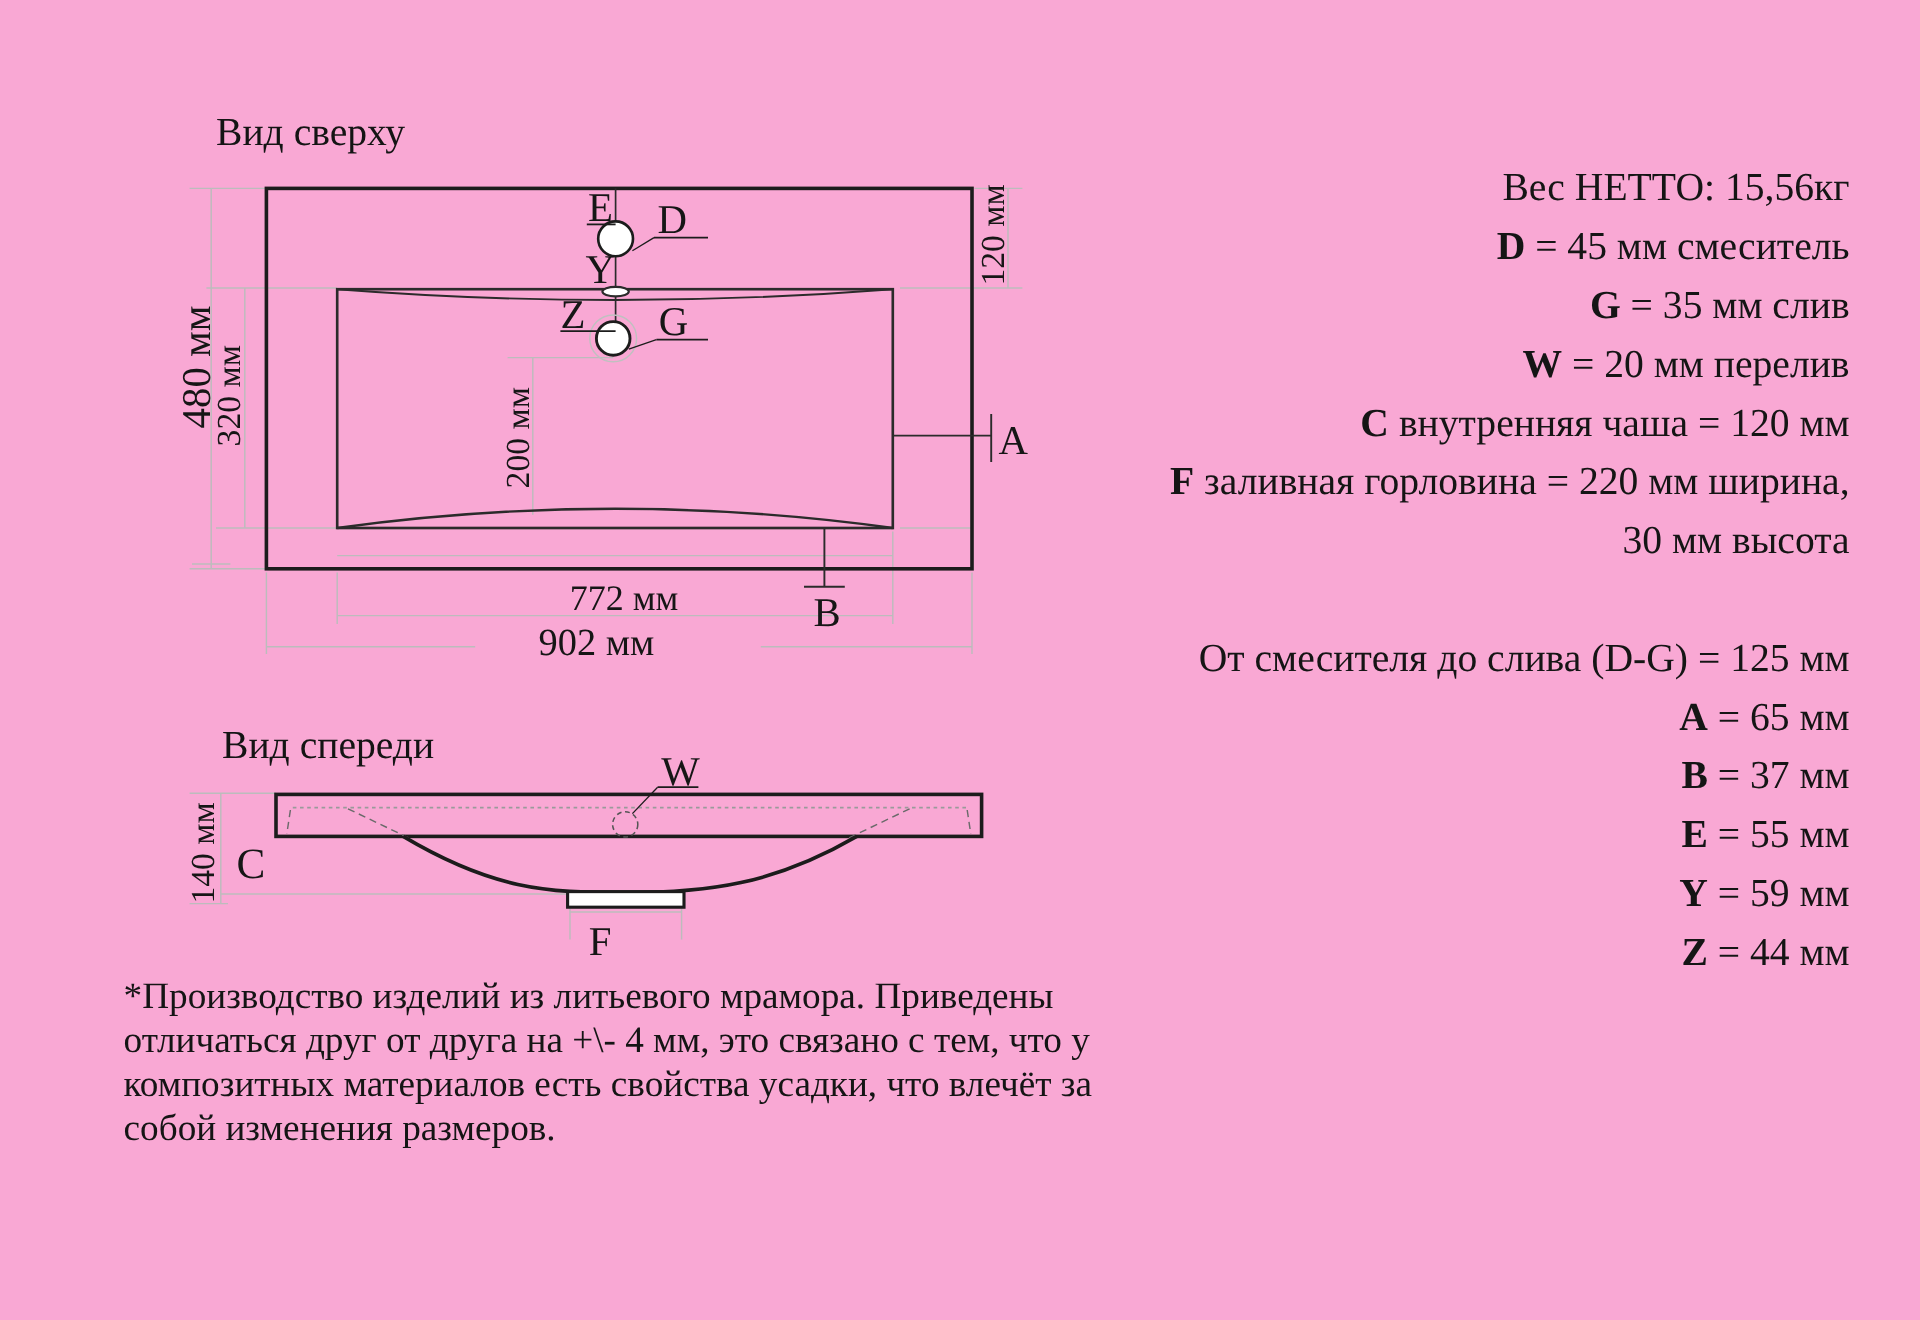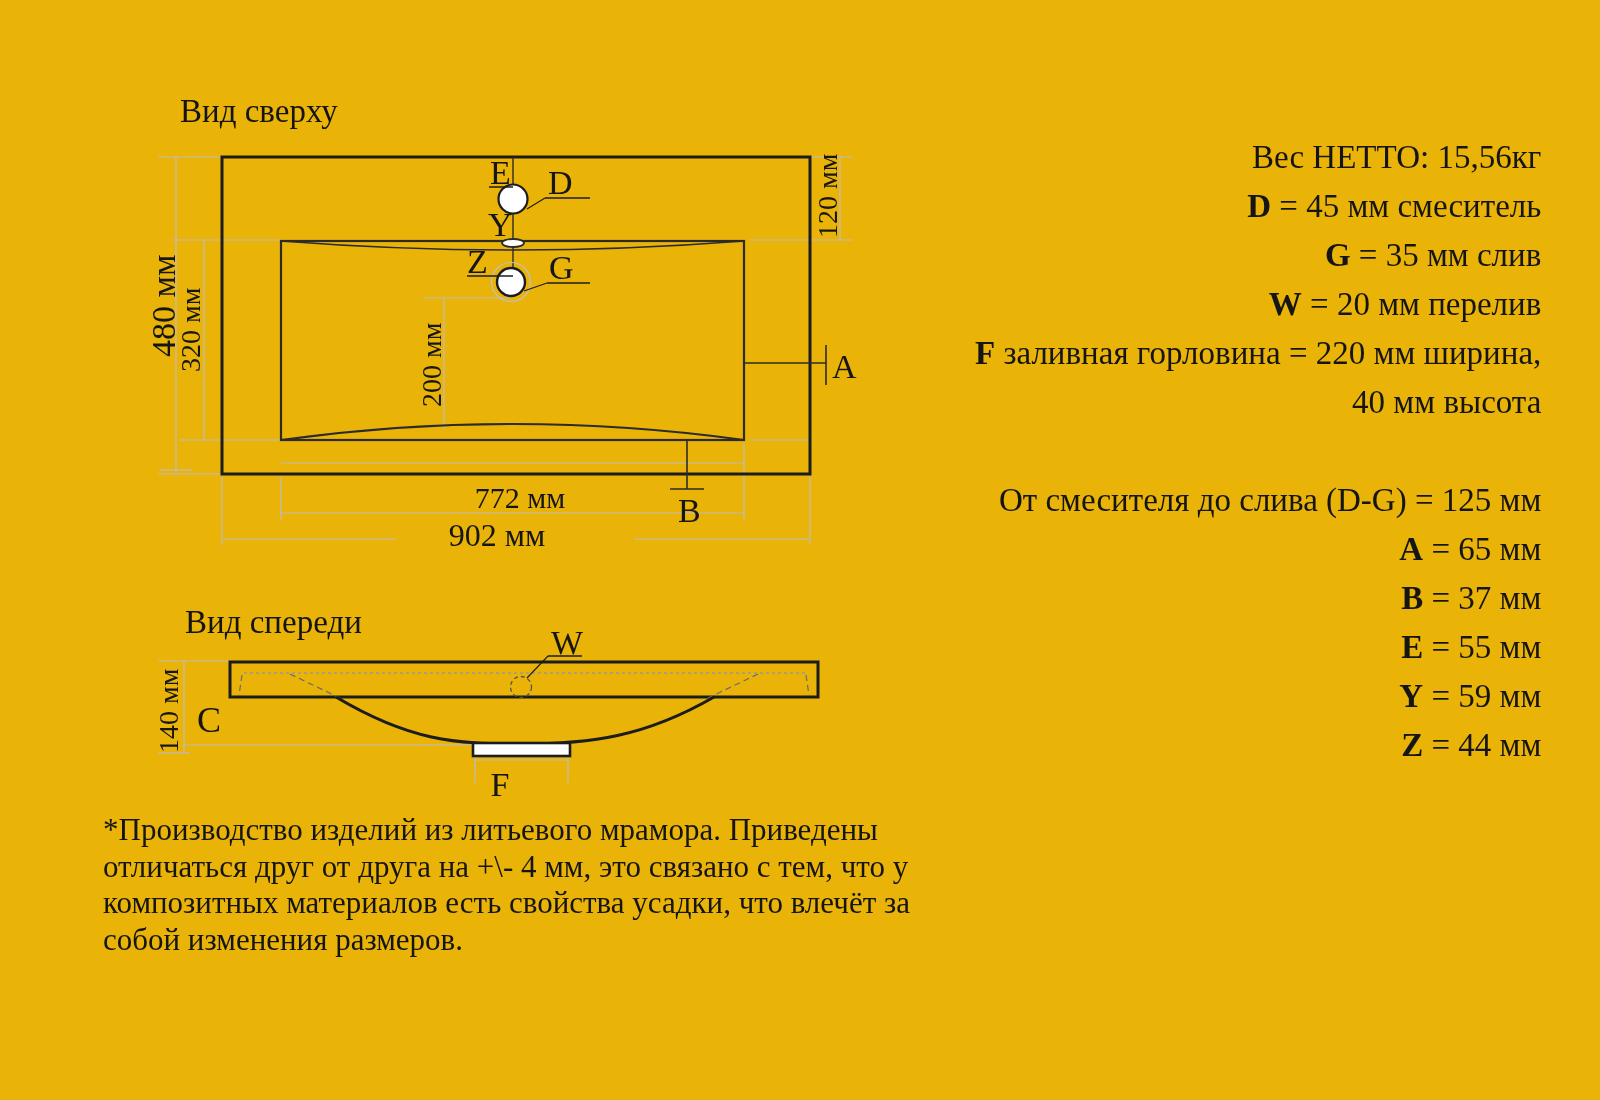--- a/index.html
+++ b/index.html
@@ -1,16 +1,16 @@
 <!DOCTYPE html>
 <html><head>
 <meta charset="utf-8">
 <style>
   html,body{margin:0;padding:0;background:#ffffff;}
-  #stage{position:relative;width:1600px;height:1100px;background:#eab308;overflow:hidden;
+  #stage{position:relative;width:1600px;height:1100px;background:#f9a8d4;overflow:hidden;
          font-family:"Liberation Serif","DejaVu Serif",serif;color:#141414;}
   .abs{position:absolute;}
   .view-title{font-size:33px;color:#141414;white-space:nowrap;}
   #drawing{position:absolute;left:0;top:0;}
   #drawing text{font-family:"Liberation Serif","DejaVu Serif",serif;fill:#161616;}
   .specs{left:975px;top:133px;font-size:33px;line-height:49px;white-space:nowrap;color:#151515;text-align:right;}
   .spec-line .b{font-weight:bold;}
   .spec-line.gap{margin-top:49px;}
   .note{left:103px;top:812px;width:820px;font-size:31px;line-height:36.6px;color:#151515;}
   .note div{white-space:nowrap;}
@@ -145,22 +145,23 @@
       <text x="500" y="796" font-size="34" text-anchor="middle">F</text>
       <text transform="translate(178,753) rotate(-90)" font-size="28">140 мм</text>
     </g>
   </svg>
 
   <div class="abs specs">
     <div class="spec-line"><span class="b"></span><span>Вес НЕТТО: 15,56кг</span></div>
     <div class="spec-line"><span class="b">D</span><span> = 45 мм смеситель</span></div>
     <div class="spec-line"><span class="b">G</span><span> = 35 мм слив</span></div>
     <div class="spec-line"><span class="b">W</span><span> = 20 мм перелив</span></div>
+    <div class="spec-line"><span class="b">C</span><span> внутренняя чаша = 120 мм</span></div>
     <div class="spec-line"><span class="b">F</span><span> заливная горловина = 220 мм ширина,</span></div>
-    <div class="spec-line"><span class="b"></span><span>40 мм высота</span></div>
+    <div class="spec-line"><span class="b"></span><span>30 мм высота</span></div>
     <div class="spec-line gap"><span class="b"></span><span>От смесителя до слива (D-G) = 125 мм</span></div>
     <div class="spec-line"><span class="b">A</span><span> = 65 мм</span></div>
     <div class="spec-line"><span class="b">B</span><span> = 37 мм</span></div>
     <div class="spec-line"><span class="b">E</span><span> = 55 мм</span></div>
     <div class="spec-line"><span class="b">Y</span><span> = 59 мм</span></div>
     <div class="spec-line"><span class="b">Z</span><span> = 44 мм</span></div>
   </div>
 
   <div class="abs note">
     <div>*Производство изделий из литьевого мрамора. Приведены</div>

